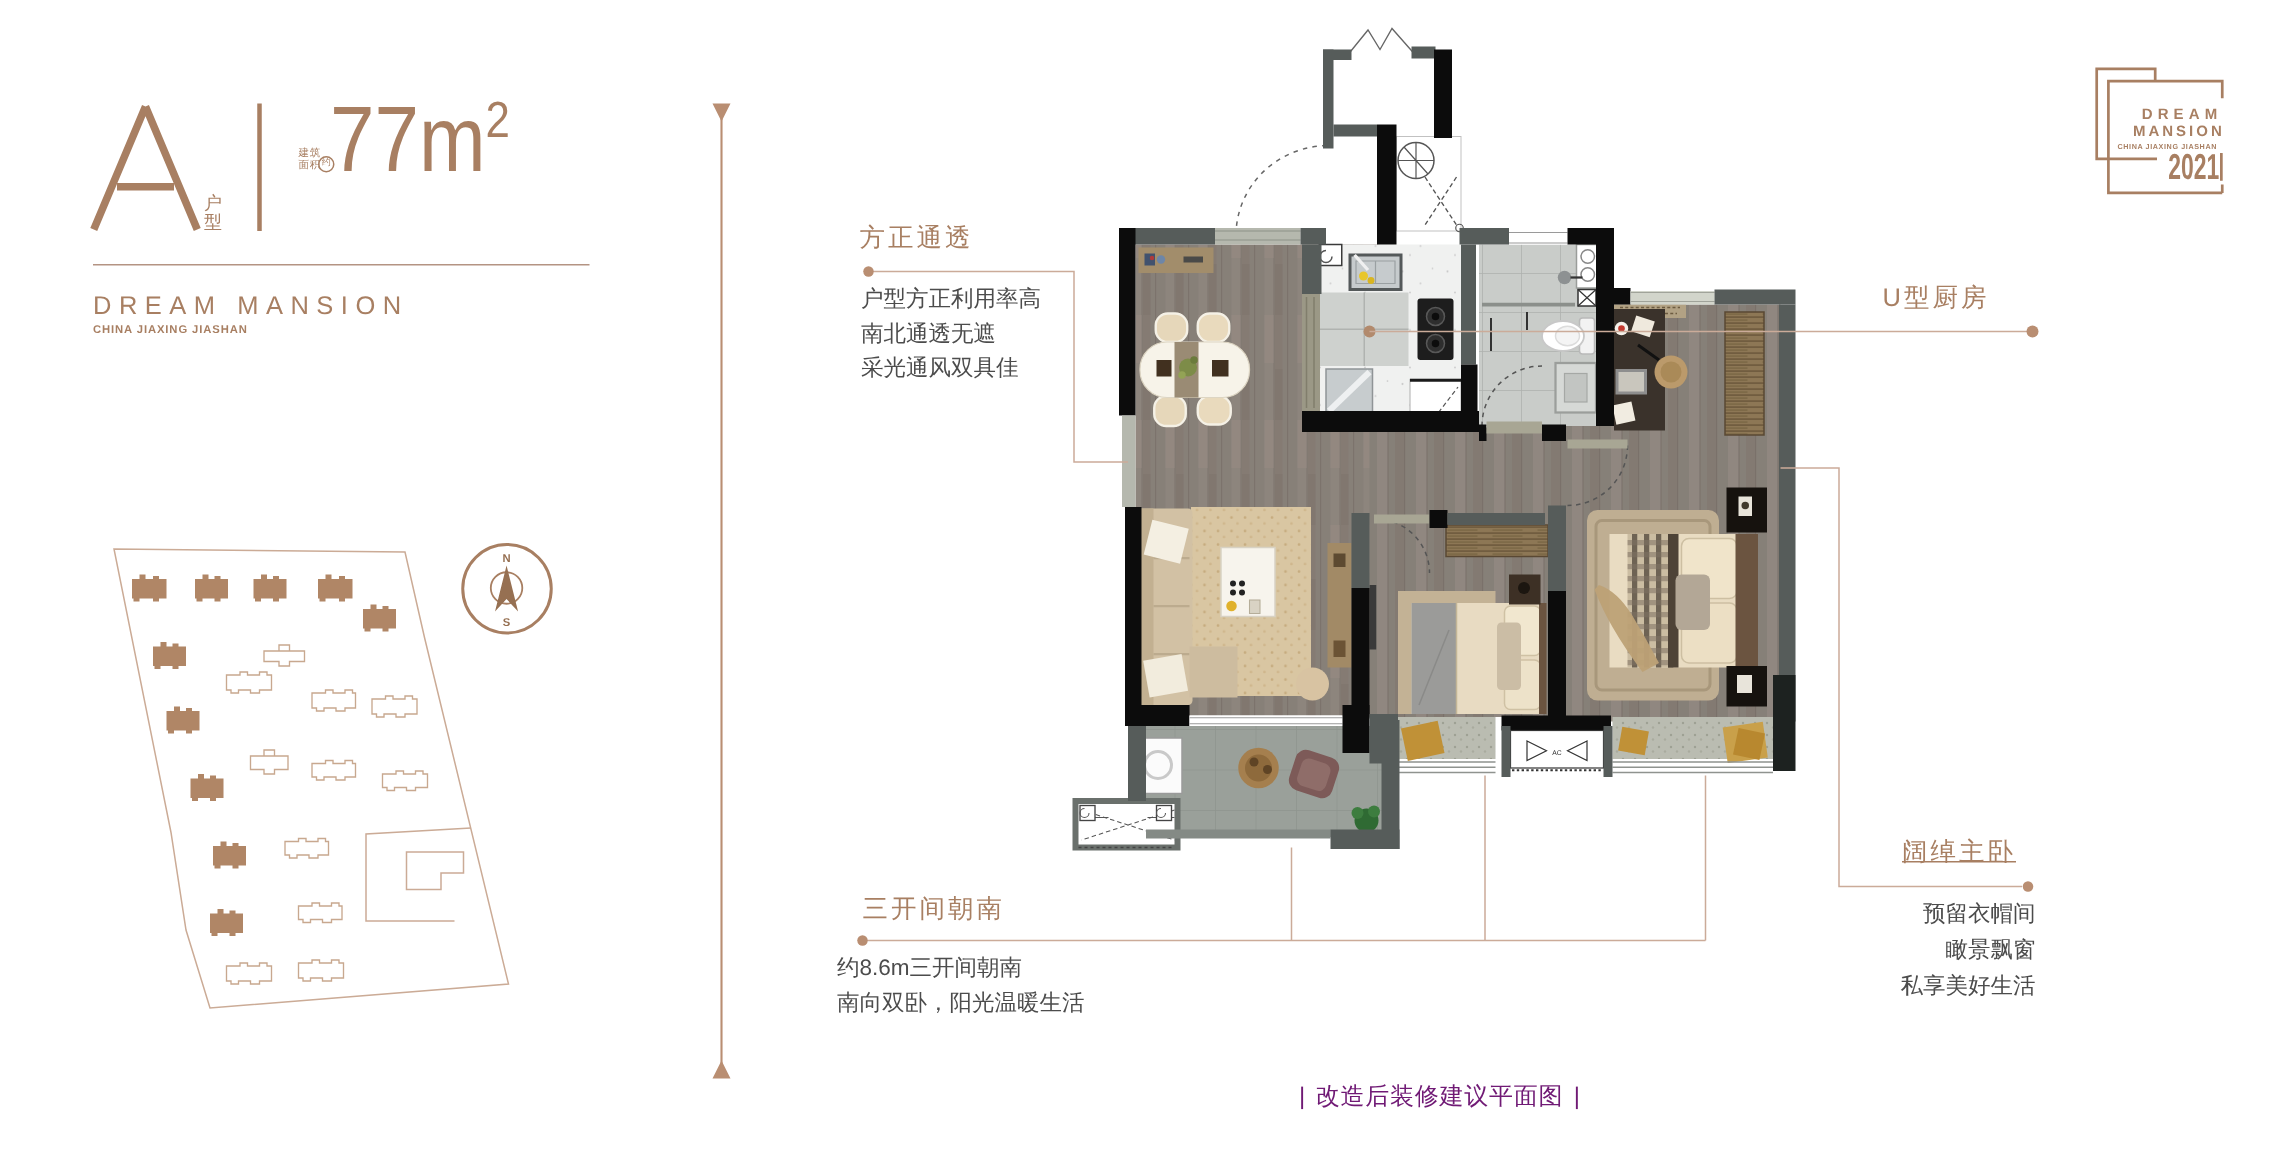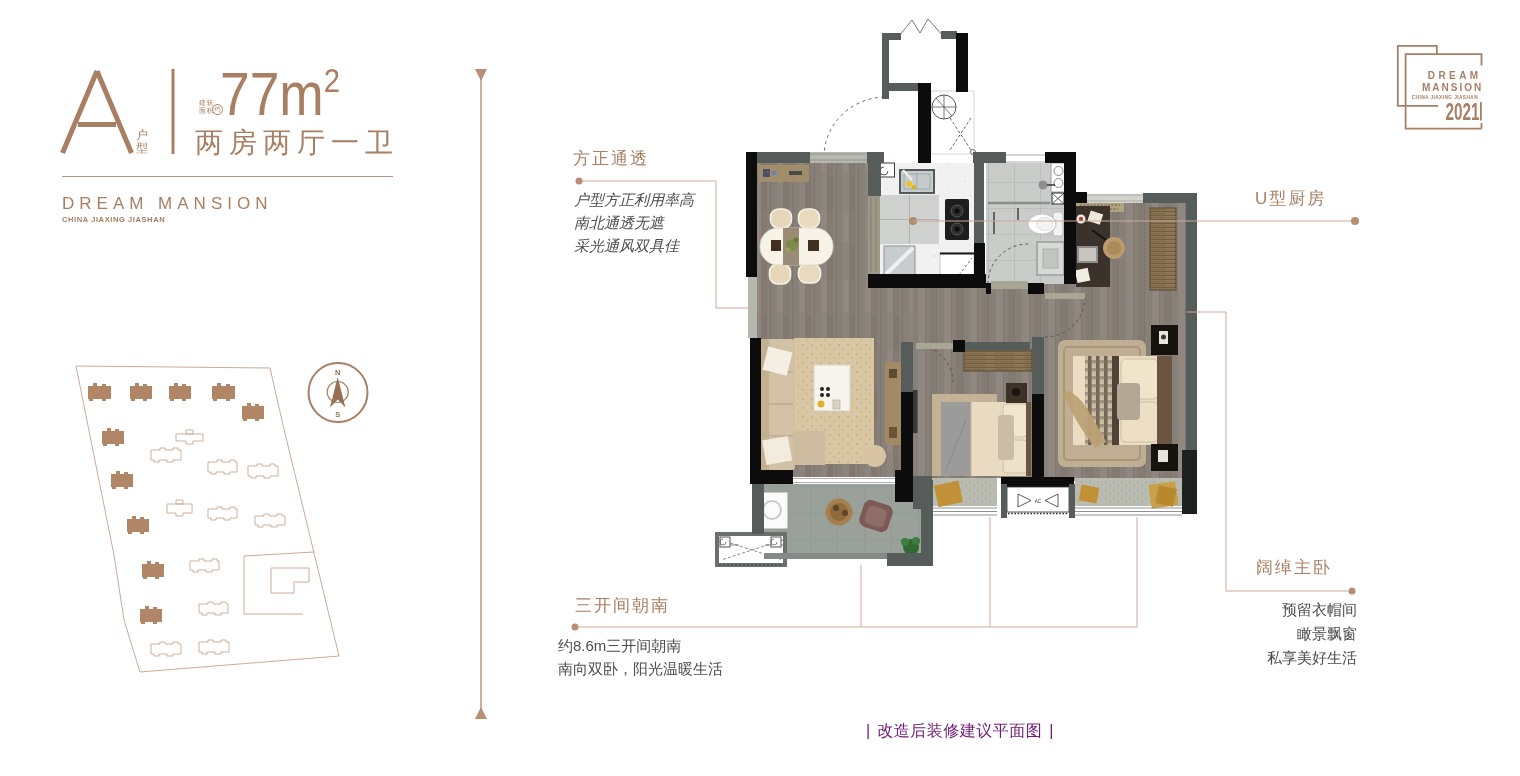--- a/index.html
+++ b/index.html
@@ -22,21 +22,20 @@
   <rect x="171.5" y="69" width="3" height="85" fill="#a87f62"></rect>
 </svg>
 
 <div class="abs tan" style="left:136px;top:129px;width:14px;font-size:12px;line-height:12.5px;">户型</div>
 
 <div class="abs tan" style="left:199px;top:99px;font-size:7px;line-height:8px;letter-spacing:0.5px;">建筑<br>面积</div>
 <div class="abs tan" style="left:212px;top:104px;width:9px;height:9px;border:0.5px solid #a87f62;border-radius:50%;font-size:6px;line-height:9px;text-align:center;">约</div>
 
 <div class="abs tan" style="left:220px;top:58px;font-size:62px;transform:scaleX(0.86);transform-origin:0 0;">77m<span style="font-size:34px;vertical-align:23px;">2</span></div>
 
-<div class="abs tan" style="left:195px;top:124px;font-size:28px;letter-spacing:6px;">两房两厅一卫</div>
 
 <div class="abs" style="left:62px;top:176px;width:331px;height:1px;background:#b49483;"></div>
 
 <div class="abs tan" style="left:62px;top:194px;font-size:17px;font-weight:normal;letter-spacing:5px;">DREAM MANSION</div>
 
 <div class="abs tan" style="left:62px;top:215px;font-size:7.5px;font-weight:bold;letter-spacing:0.6px;">CHINA JIAXING JIASHAN</div>
 
 <svg class="abs" style="left:0px;top:0px" width="420" height="776" viewBox="0 0 420 776">
 
   <path d="M76,366 L270,368 L283,425 L339,656 L140,672 L124,620 L114,555 Z" fill="none" stroke="#cbab96" stroke-width="1"></path>
@@ -511,26 +510,26 @@
 
 <path d="M1187,312 H1226 V591 H1348" stroke="#cbab99" stroke-width="1" fill="none"></path>
 <circle cx="1352" cy="591" r="3.5" fill="#b98e72"></circle>
 
 <path d="M575,627 H1137 M861,627 V565 M990,627 V517 M1137,627 V517" stroke="#cbab99" stroke-width="1" fill="none"></path>
 <circle cx="575" cy="627" r="3.5" fill="#b98e72"></circle>
 </svg>
 
 <div class="abs tan" style="left:573px;top:147px;font-size:17px;letter-spacing:2px;">方正通透</div>
 
-<div class="abs body-txt" style="left:574px;top:188px;font-style:italic;">户型方正利用率高<br>南北通透无遮<br>采光通风双具佳</div>
+<div class="abs body-txt" style="left:574px;top:188px;">户型方正利用率高<br>南北通透无遮<br>采光通风双具佳</div>
 
 <div class="abs tan" style="left:1255px;top:187px;width:100px;text-align:left;font-size:17px;letter-spacing:2px;">U型厨房</div>
 
 
-<div class="abs tan" style="left:1256px;top:556px;width:100px;text-align:left;font-size:17px;letter-spacing:2px;">阔绰主卧</div>
+<div class="abs tan" style="left:1256px;top:556px;width:100px;text-align:center;font-size:17px;letter-spacing:2px;text-decoration:underline;">阔绰主卧</div>
 
 <div class="abs body-txt" style="left:1157px;top:598px;width:200px;text-align:right;line-height:24px;">预留衣帽间<br>瞰景飘窗<br>私享美好生活</div>
 
 <div class="abs tan" style="left:575px;top:594px;font-size:17px;letter-spacing:2px;">三开间朝南</div>
 
 <div class="abs body-txt" style="left:558px;top:634px;">约8.6m三开间朝南<br>南向双卧，阳光温暖生活</div>
 
 <div class="abs" style="left:866px;top:721px;font-size:16px;color:#701a75;">|<span style="margin-left:7px;margin-right:7px;letter-spacing:0.5px;">改造后装修建议平面图</span>|</div>
 
 <div class="abs" style="left:929px;top:778px;font-size:9px;color:#6b6b6b;letter-spacing:4.5px;text-align:center;">仅供参考</div>

